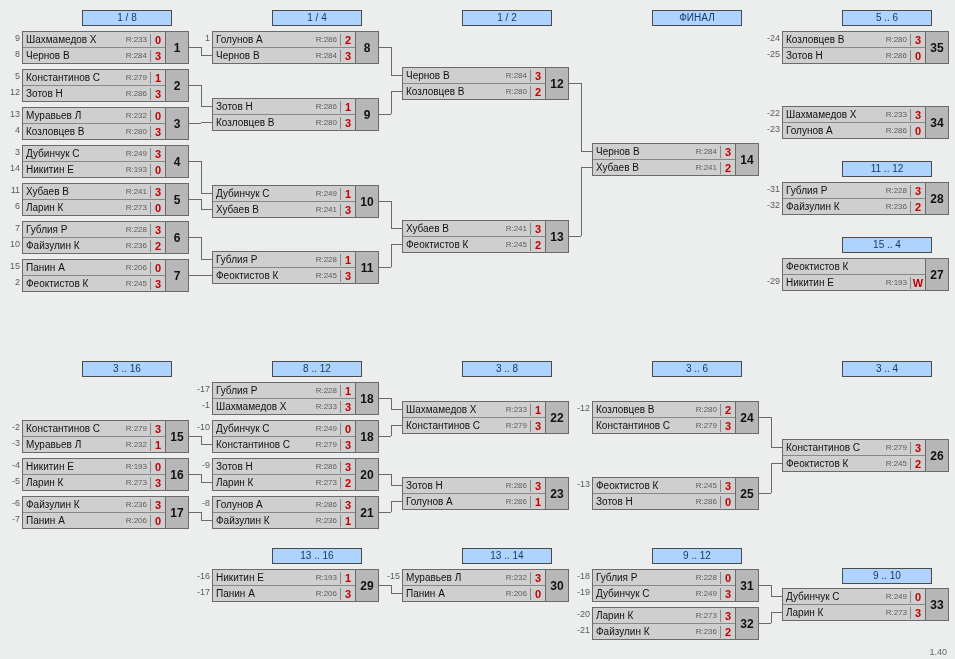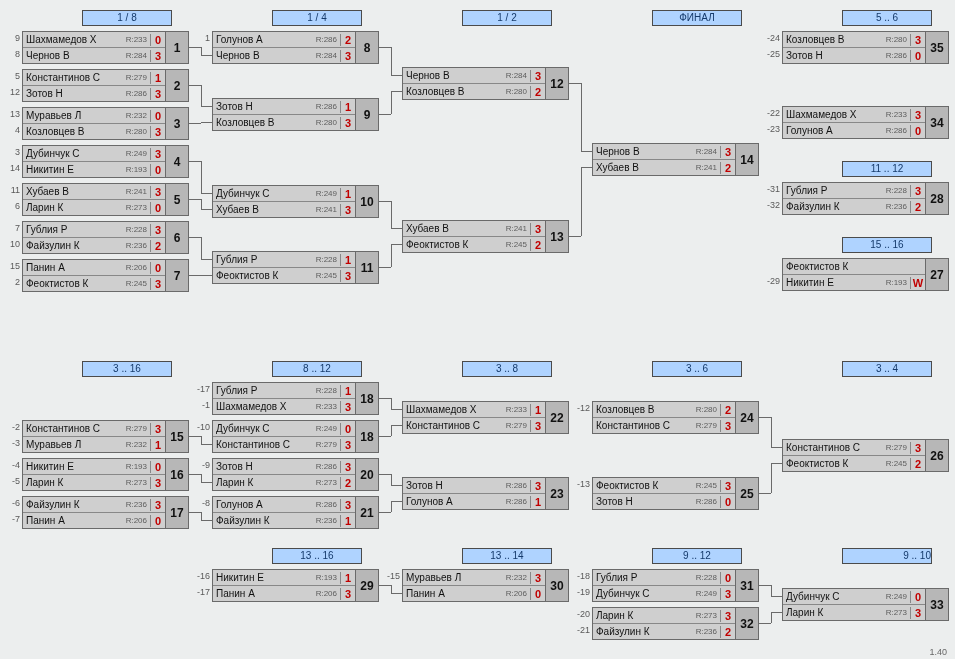--- a/index.html
+++ b/index.html
@@ -89,30 +89,30 @@
 </head>
 <body>
 <div class="wrap" id="canvas">
     <div class="hdr" style="left: 82px; top: 10px;">1 / 8</div>
     <div class="hdr" style="left: 272px; top: 10px;">1 / 4</div>
     <div class="hdr" style="left: 462px; top: 10px;">1 / 2</div>
     <div class="hdr" style="left: 652px; top: 10px;">ФИНАЛ</div>
     <div class="hdr" style="left: 842px; top: 10px;">5 .. 6</div>
     <div class="hdr" style="left: 842px; top: 85px; margin-top: 36px;">7 .. 8</div>
     <div class="hdr" style="left: 842px; top: 161px;">11 .. 12</div>
-    <div class="hdr" style="left: 842px; top: 237px;">15 .. 16</div>
+    <div class="hdr" style="left: 842px; top: 237px;">15 .. 4</div>
     <div class="hdr" style="left: 82px; top: 361px;">3 .. 16</div>
     <div class="hdr" style="left: 272px; top: 361px;">8 .. 12</div>
     <div class="hdr" style="left: 462px; top: 361px;">3 .. 8</div>
     <div class="hdr" style="left: 652px; top: 361px;">3 .. 6</div>
     <div class="hdr" style="left: 842px; top: 361px;">3 .. 4</div>
     <div class="hdr" style="left: 272px; top: 548px;">13 .. 16</div>
     <div class="hdr" style="left: 462px; top: 548px;">13 .. 14</div>
     <div class="hdr" style="left: 652px; top: 548px;">9 .. 12</div>
-    <div class="hdr" style="left: 842px; top: 548px; text-align: right;">9 .. 10</div>
+    <div class="hdr" style="left: 842px; top: 568px;">9 .. 10</div>
     <div class="match" style="left: 22px; top: 31px; width: 165px;">
       <div class="rows">
         <div class="row">
           <div class="name">Шахмамедов Х</div>
           <div class="rating">R:233</div>
           <div class="score">0</div>
         </div>
         <div class="row">
           <div class="name">Чернов В</div>
           <div class="rating">R:284</div>

